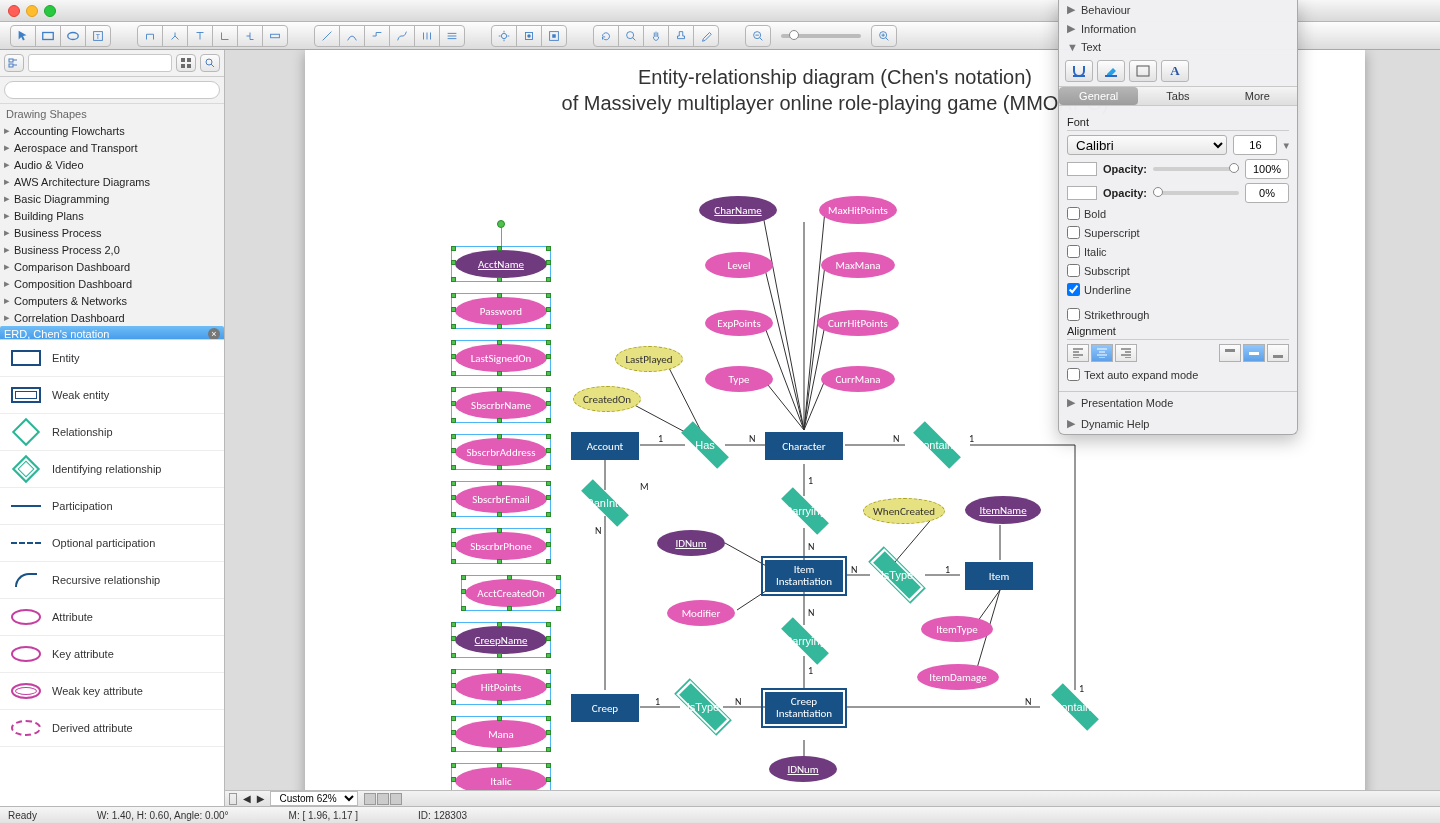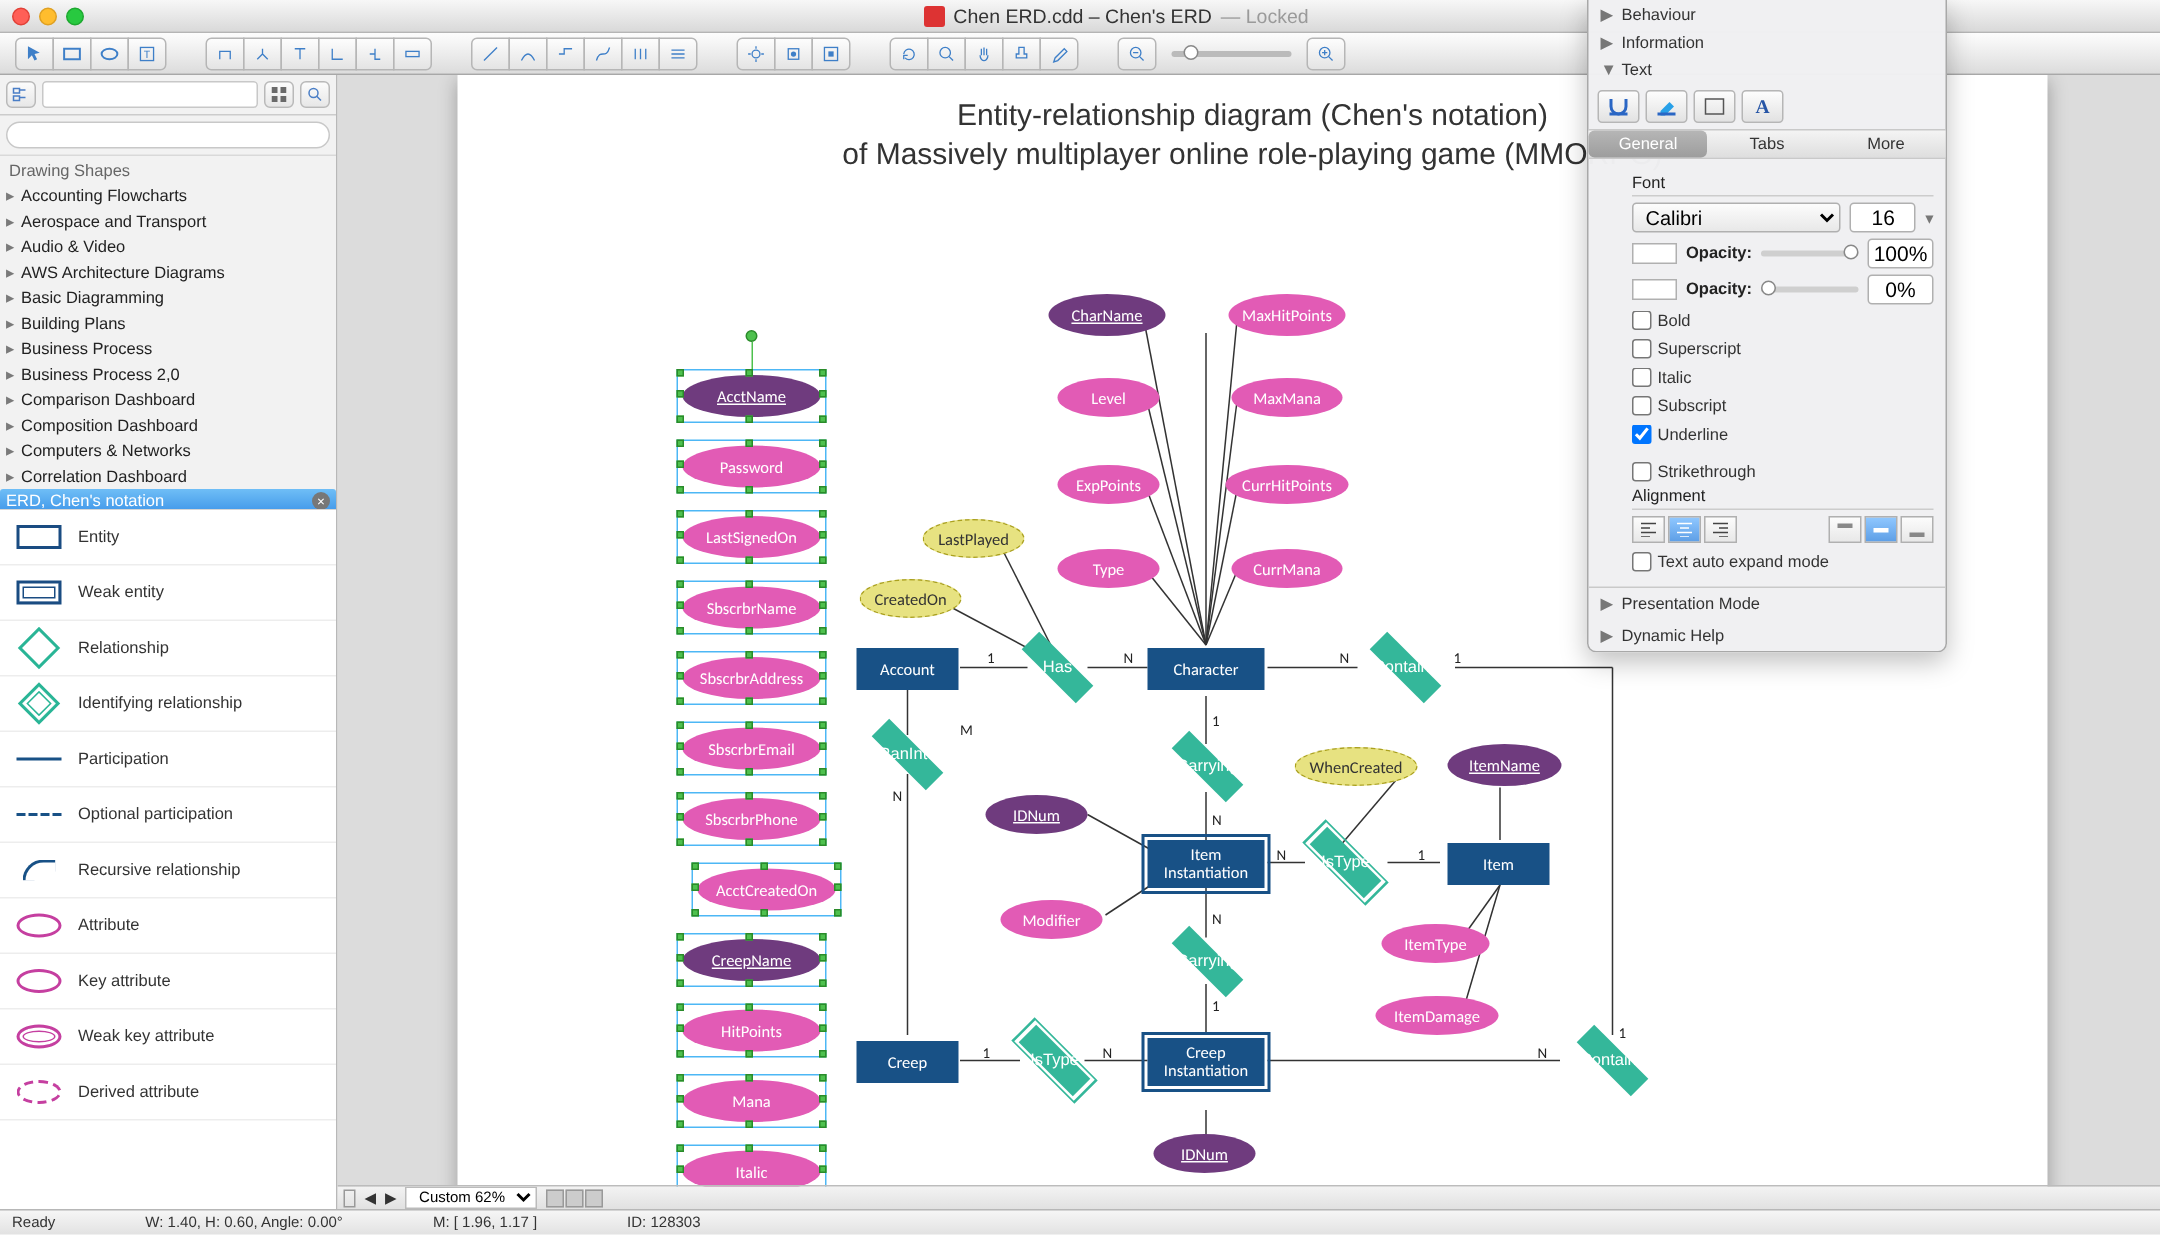--- a/index.html
+++ b/index.html
@@ -83,25 +83,25 @@
 
 
 .inspector { position:absolute; right:142px; top:0; width:240px; background:rgba(240,240,242,0.98); border:1px solid #a8a8a8; border-top:none; border-radius:0 0 6px 6px; box-shadow:0 6px 18px rgba(0,0,0,0.25); font-size:11px;}
 .insp-sec { padding:3px 8px; display:flex; align-items:center; gap:4px; cursor:pointer;}
 .insp-sec .tri { color:#777; width:10px;}
 .insp-icons { display:flex; gap:4px; padding:4px 6px;}
 .insp-icons .ibtn { width:28px; height:22px; background:linear-gradient(#fdfdfd,#e2e2e2); border:1px solid #b6b6b6; border-radius:3px; display:flex; align-items:center; justify-content:center;}
 .insp-tabs { display:flex; background:linear-gradient(#f4f4f4,#dedede); border-top:1px solid #c9c9c9; border-bottom:1px solid #c9c9c9;}
 .insp-tab { flex:1; text-align:center; padding:3px 0; cursor:pointer; font-size:11px;}
 .insp-tab.active { background:linear-gradient(#b6b6b6,#9d9d9d); color:#fff; border-radius:4px;}
-.insp-body { padding:6px 8px;margin-left:21px;}
+.insp-body { padding:6px 8px;}
 .insp-row { display:flex; align-items:center; gap:6px; margin:4px 0;}
 .insp-label { font-size:11px; color:#222;font-weight:bold;}
 .insp-select { flex:1; height:20px; border:1px solid #b0b0b0; border-radius:3px; background:linear-gradient(#fcfcfc,#e8e8e8); padding:0 4px;}
-.insp-num { width:44px; height:20px; border:1px solid #b0b0b0; border-radius:3px; background:#fff; text-align:center; font-size:14px;}
+.insp-num { width:44px; height:20px; border:1px solid #b0b0b0; border-radius:3px; background:#fff; text-align:center; font-size:11px;}
 .swatch { width:30px; height:14px; border:1px solid #b0b0b0; background:#fff;}
 .mini-slider { flex:1; height:4px; background:#cfcfcf; border-radius:2px; position:relative;}
 .mini-slider .thumb { width:10px; height:10px; background:#fff; border:1px solid #888; border-radius:50%; position:absolute; top:-4px;}
 .chk { display:flex; align-items:center; gap:4px; width:50%;}
 .chk input { margin:0;}
 .insp-h { font-size:11px; color:#222; border-bottom:1px solid #ccc; margin:4px 0 4px; padding-bottom:2px;}
 .align-group { display:flex; gap:2px;}
 .align-btn { width:22px; height:18px; border:1px solid #b0b0b0; background:linear-gradient(#fcfcfc,#e8e8e8); display:flex; align-items:center; justify-content:center; cursor:pointer;}
 .align-btn.active { background:linear-gradient(#8fc7ff,#5e9fe6);}
 .insp-foot { border-top:1px solid #c9c9c9; }
@@ -115,25 +115,20 @@
 .sel-attr .handles span{ position:absolute; width:5px; height:5px; background:#4ec14e; border:1px solid #2a8b2a;}
 </style>
 </head>
 <body>
 
 <div class="titlebar">
   <div class="traffic">
     <span class="tl-close"></span>
     <span class="tl-min"></span>
     <span class="tl-max"></span>
-  </div>
-  <div class="titlebar-title">
-    <span class="doc-icon"></span>
-    <span>Chen ERD.cdd – Chen's ERD</span>
-    <span class="title-locked">— Locked</span>
   </div>
 </div>
 
 <div class="toolbar">
   <div class="tgroup">
     <div class="tbtn">
         <svg viewBox="0 0 16 16">
           <path d="M3 2l9 5-4 1 2 4-2 1-2-4-3 3z" fill="#3e7fc8"></path>
         </svg>
       </div>

